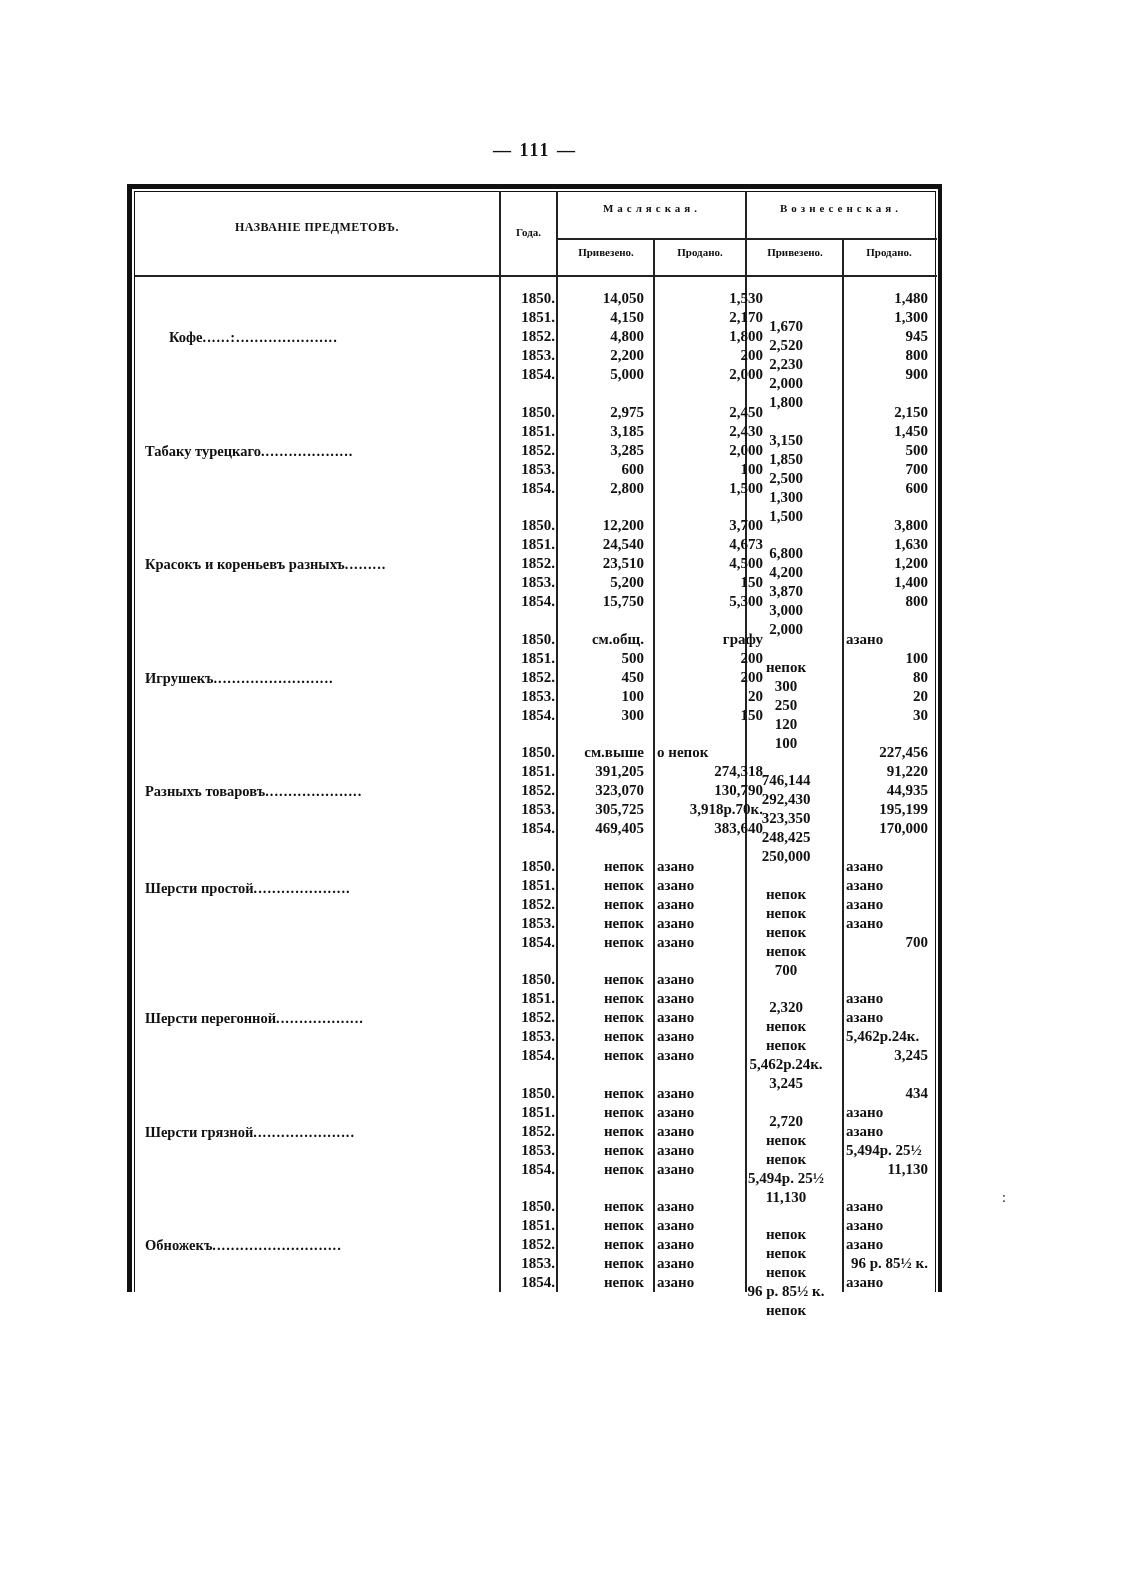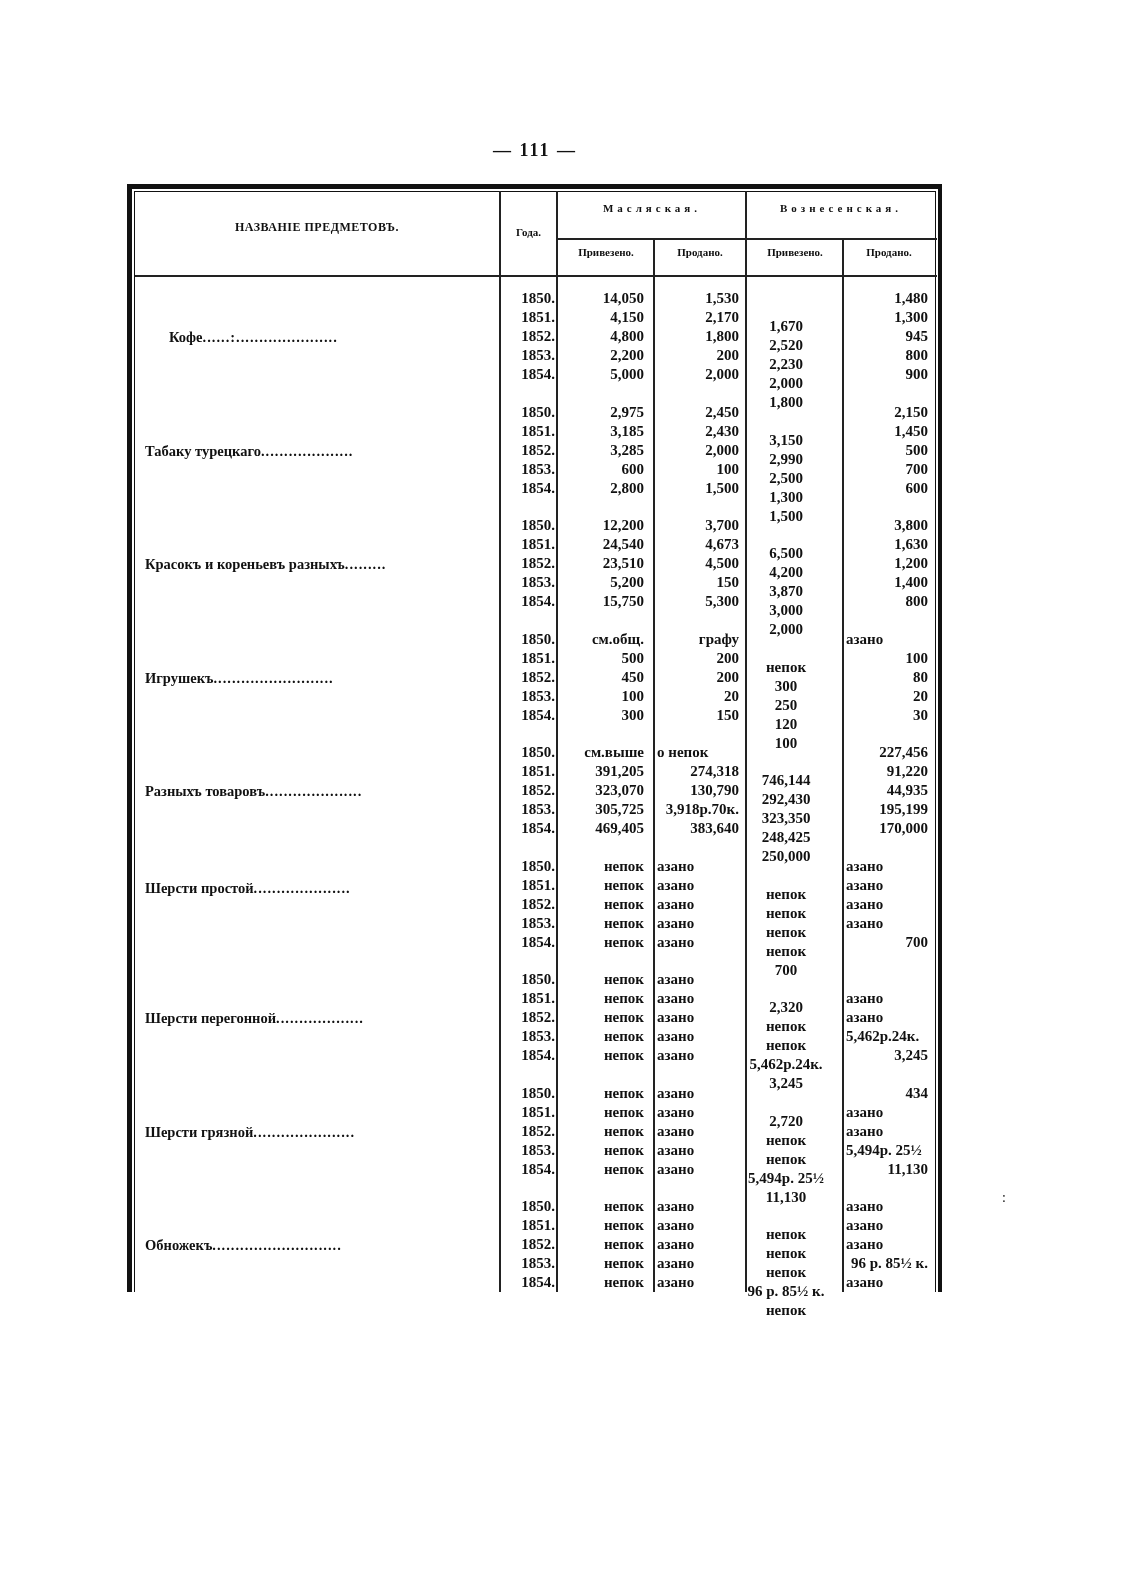--- a/index.html
+++ b/index.html
@@ -26,21 +26,21 @@
   .h-sub4 { left:716px; width:92px; }
 
   .group { position:absolute; left:0; width:815px; height:95px; }
   .item-name { position:absolute; left:18px; width:352px; font-size:14.5px; font-weight:bold;
                white-space:nowrap; overflow:hidden; }
   .item-name .dots { letter-spacing:1px; }
   .row { position:absolute; left:0; width:815px; height:19px; font-size:15px; font-weight:bold; }
   .c { position:absolute; top:0; white-space:nowrap; }
   .c-year { left:378px; width:50px; text-align:right; }
   .c-m1 { left:431px; width:86px; text-align:right; }
-  .c-m2 { left:527px; width:85px; text-align:right; }
+  .c-m2 { left:527px; width:85px; text-align:right;padding-left:24px; }
   .c-v1 { left:616px; width:86px; text-align:center;margin-top:28px; }
   .c-v2 { left:716px; width:85px; text-align:right; }
   .left-al { text-align:left !important; padding-left:3px; }
   .mark { position:absolute; left:1002px; top:1190px; font-size:14px; }
 </style>
 </head>
 <body>
 
 <div class="page-num">— 111 —</div>
 
@@ -111,21 +111,21 @@
           <span class="c c-year">1850.</span>
           <span class="c c-m1">2,975</span>
           <span class="c c-m2">2,450</span>
           <span class="c c-v1">3,150</span>
           <span class="c c-v2">2,150</span>
         </div>
         <div class="row" style="top: 19px;">
           <span class="c c-year">1851.</span>
           <span class="c c-m1">3,185</span>
           <span class="c c-m2">2,430</span>
-          <span class="c c-v1">2,990</span>
+          <span class="c c-v1">1,850</span>
           <span class="c c-v2">1,450</span>
         </div>
         <div class="row" style="top: 38px;">
           <span class="c c-year">1852.</span>
           <span class="c c-m1">3,285</span>
           <span class="c c-m2">2,000</span>
           <span class="c c-v1">2,500</span>
           <span class="c c-v2">500</span>
         </div>
         <div class="row" style="top: 57px;">
@@ -142,21 +142,21 @@
           <span class="c c-v1">1,500</span>
           <span class="c c-v2">600</span>
         </div>
       </div>
       <div class="group" style="top: 333px;">
         <div class="item-name" style="top: 39px;"><span>Красокъ и кореньевъ разныхъ</span><span class="dots">.........</span></div>
         <div class="row" style="top: 0px;">
           <span class="c c-year">1850.</span>
           <span class="c c-m1">12,200</span>
           <span class="c c-m2">3,700</span>
-          <span class="c c-v1">6,500</span>
+          <span class="c c-v1">6,800</span>
           <span class="c c-v2">3,800</span>
         </div>
         <div class="row" style="top: 19px;">
           <span class="c c-year">1851.</span>
           <span class="c c-m1">24,540</span>
           <span class="c c-m2">4,673</span>
           <span class="c c-v1">4,200</span>
           <span class="c c-v2">1,630</span>
         </div>
         <div class="row" style="top: 38px;">

